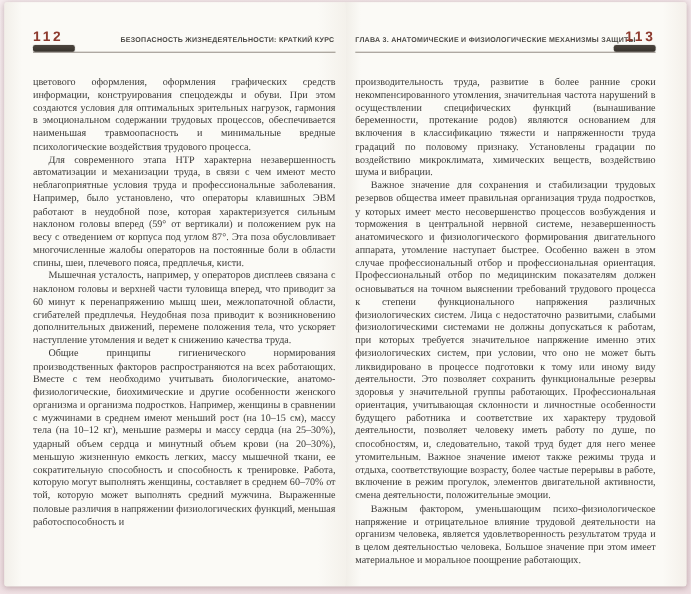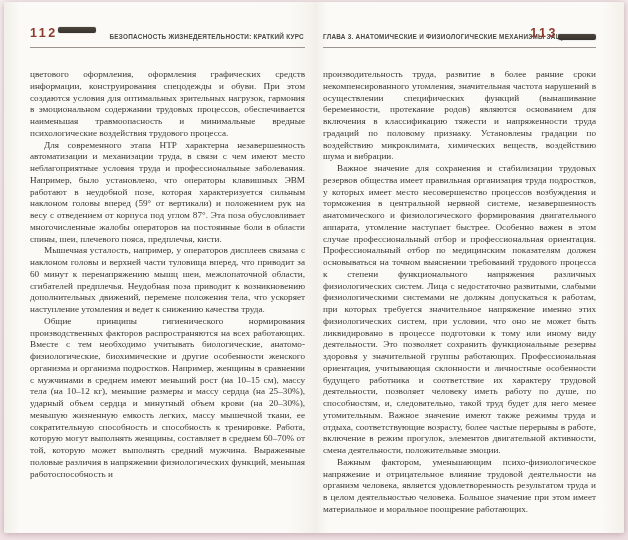--- a/index.html
+++ b/index.html
@@ -32,21 +32,21 @@
   .page-right {
     padding: 24px 28px 0 9px;
     background: linear-gradient(90deg, #f1eee8 0px, #fbfaf6 14px, #fbfaf6 93%, #f4f0ea 100%);
     border-radius: 0 2px 2px 0;
   }
   .head { position: relative; height: 25px; margin-bottom: 9px; }
   .rule {
     position: absolute; left: 0; right: 0; bottom: 3px; height: 1px;
     background: #9b958d;
   }
-  .pagenum-block { position: absolute; top: 0; display: flex; flex-direction: row; z-index: 2; }
+  .pagenum-block { position: absolute; top: 0; display: flex; flex-direction: column; z-index: 2; }
   .pn-left  { left: 0; align-items: flex-start; }
   .pn-right { right: 0; align-items: flex-end; }
   .pagenum {
     font-family: "Liberation Sans", sans-serif;
     font-weight: bold; font-size: 12.5px; line-height: 14px;
     letter-spacing: 2.5px; color: #8d3a2e;
   }
   .badge {
     width: 38px; height: 6px; margin-top: 1px;
     background: linear-gradient(180deg, #4c453e, #37322c);

